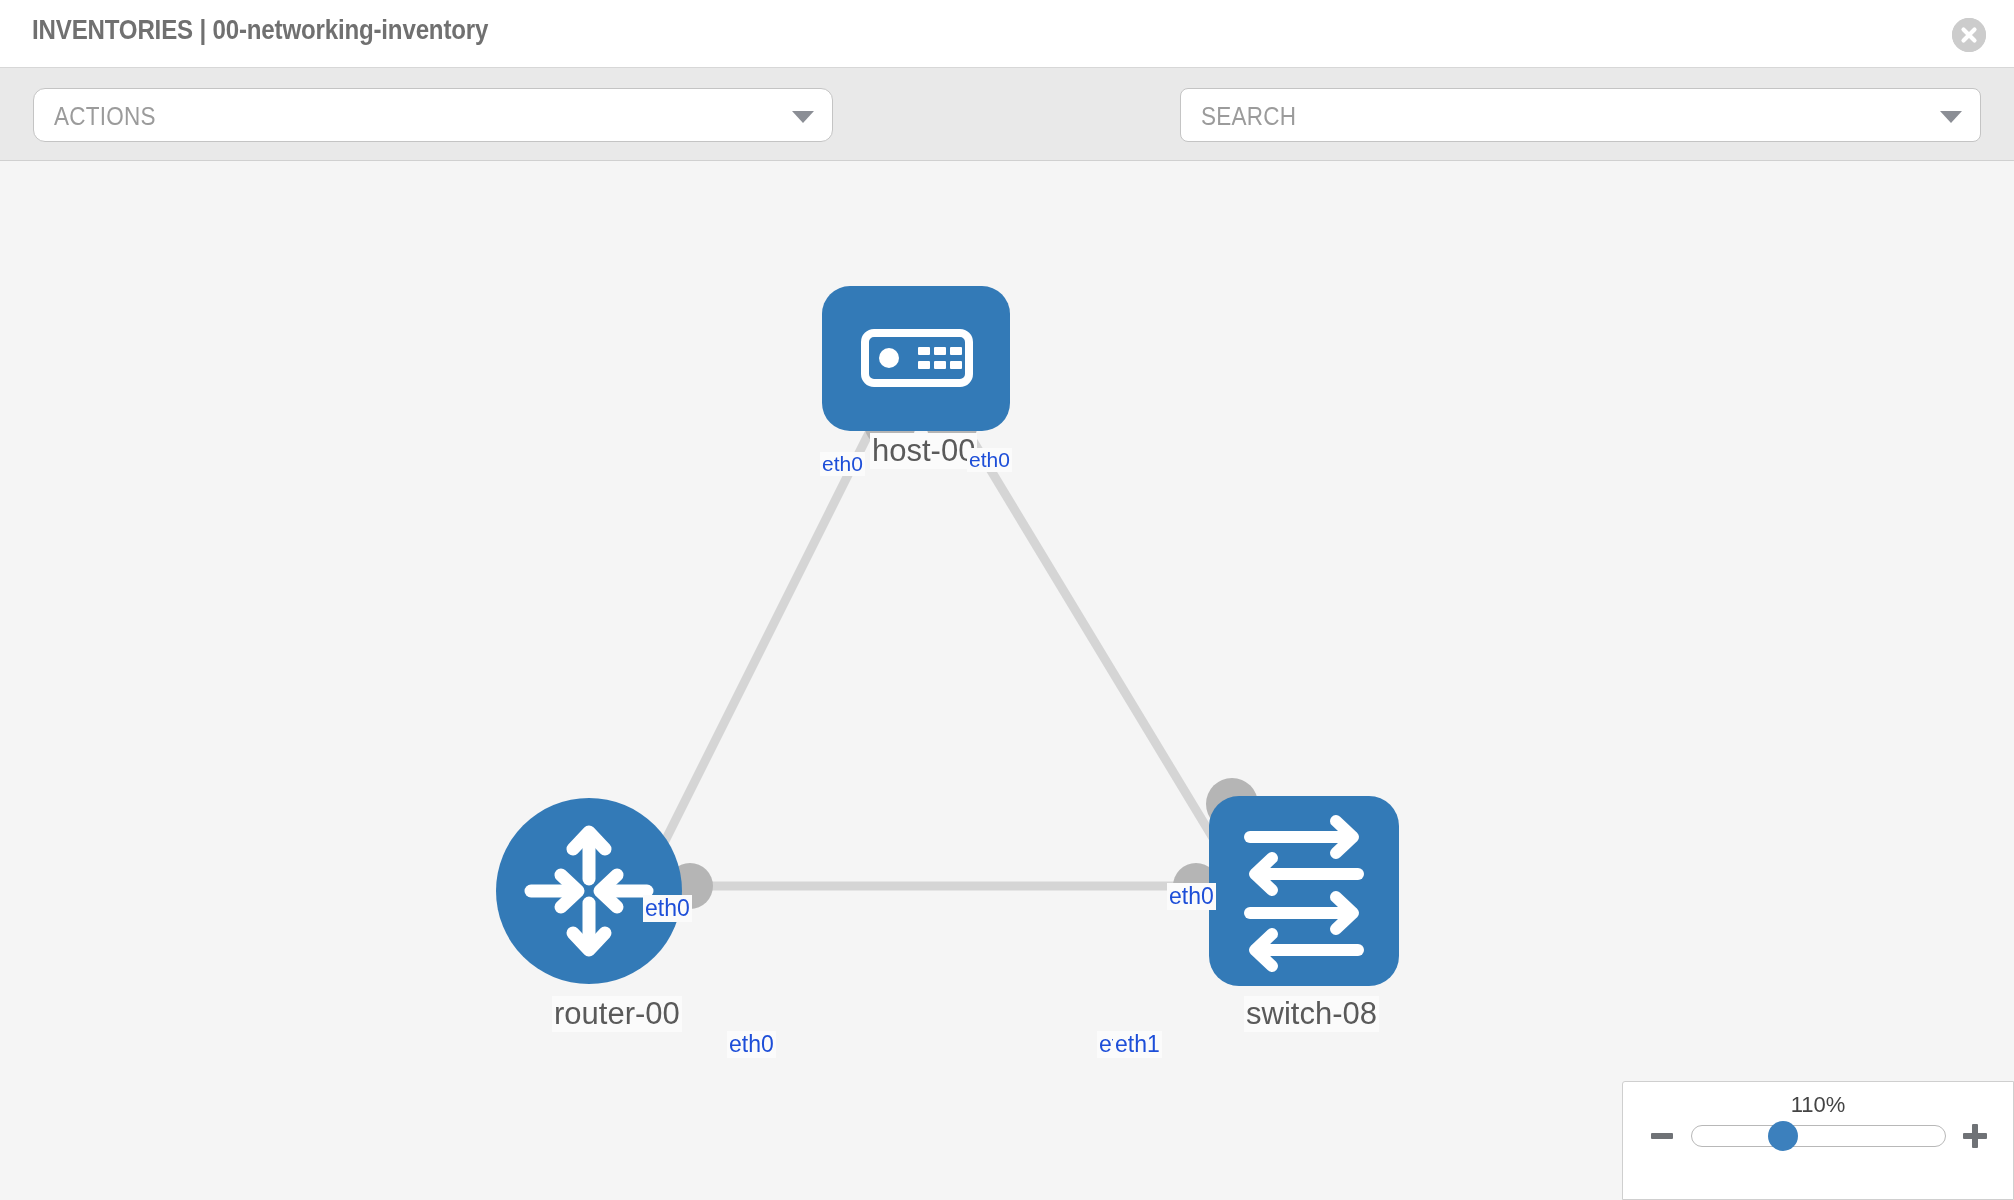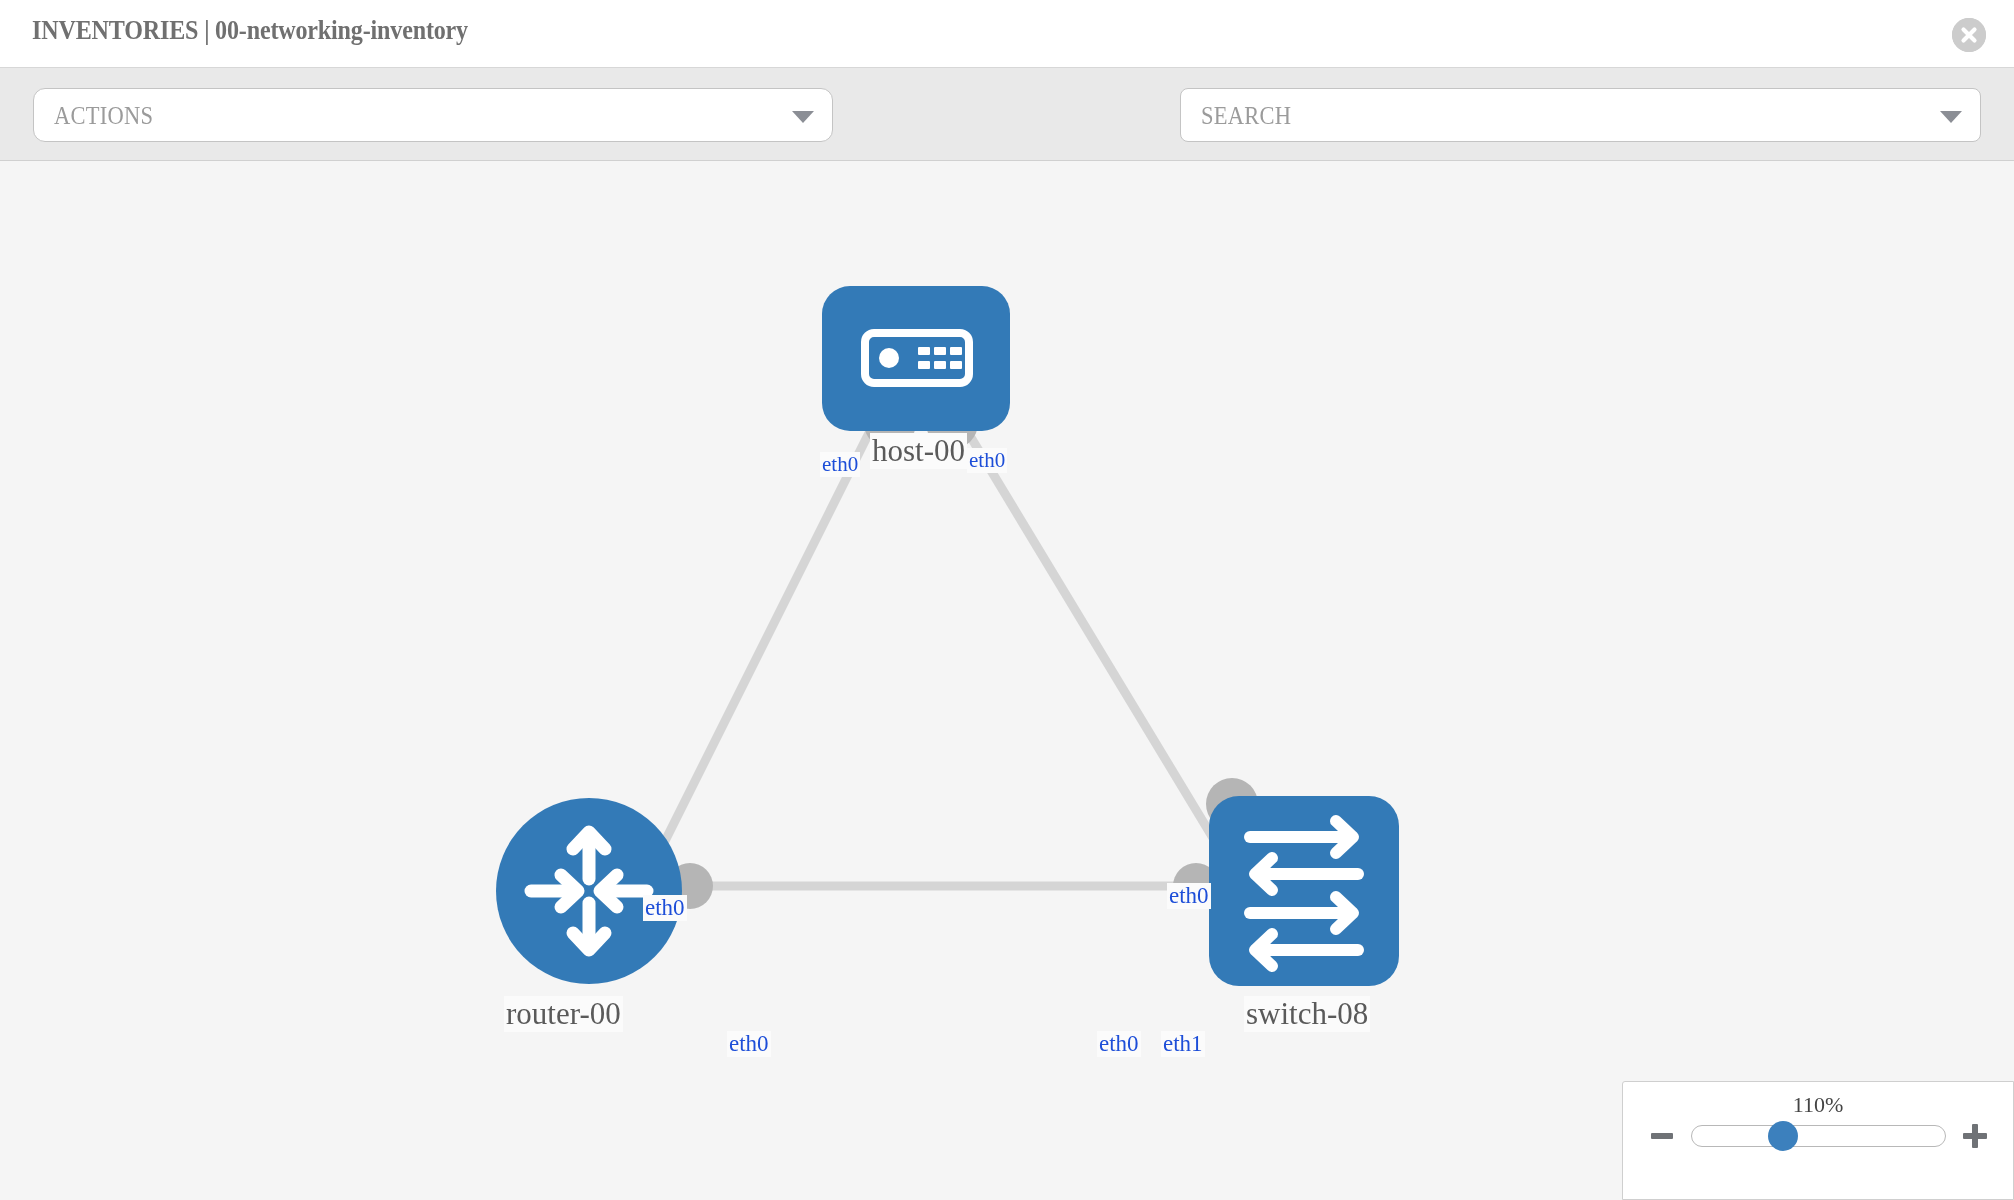--- a/index.html
+++ b/index.html
@@ -10,21 +10,20 @@
     overflow: hidden;
     background: #ffffff;
     font-family: "Liberation Sans", sans-serif;
   }
 
   #app {
     position: relative;
     width: 1686px;
     height: 1200px;
     background: #ffffff;
-    font-family: Liberation Serif, serif;
   }
 
   
   .header {
     position: absolute;
     left: 0; top: 0;
     width: 2014px;
     height: 68px;
     background: #ffffff;
     border-bottom: 1px solid #d7d7d7;
@@ -335,32 +334,32 @@
           <path d="M1272 773 L1255 789 L1272 805"></path>
         </g>
       </g>
     </svg>
 
     <div class="node-label" style="left:870px; top:272px;">host-00</div>
 
     <div class="iface-label small" style="left:820px; top:291px;">eth0</div>
     <div class="iface-label small" style="left:967px; top:287px;">eth0</div>
 
-    <div class="node-label" style="left:504px; top:835px;">router-00</div>
+    <div class="node-label" style="left:552px; top:835px;">router-00</div>
 
     <div class="node-label" style="left:1244px; top:835px;">switch-08</div>
 
     <div class="iface-label" style="left:643px; top:734px;">eth0</div>
 
     <div class="iface-label" style="left:1167px; top:722px;">eth0</div>
 
     <div class="iface-label" style="left:727px; top:870px;">eth0</div>
 
     <div class="iface-label" style="left:1097px; top:870px;">eth0</div>
-    <div class="iface-label" style="left:1113px; top:870px;margin-left:48px;">eth1</div>
+    <div class="iface-label" style="left:1113px; top:870px;">eth1</div>
 
   </div>
 
   <div class="zoom-panel">
     <div class="zoom-value">110%</div>
     <div class="zoom-minus"></div>
     <div class="zoom-slider"></div>
     <div class="zoom-handle"></div>
     <div class="zoom-plus"></div>
   </div>

